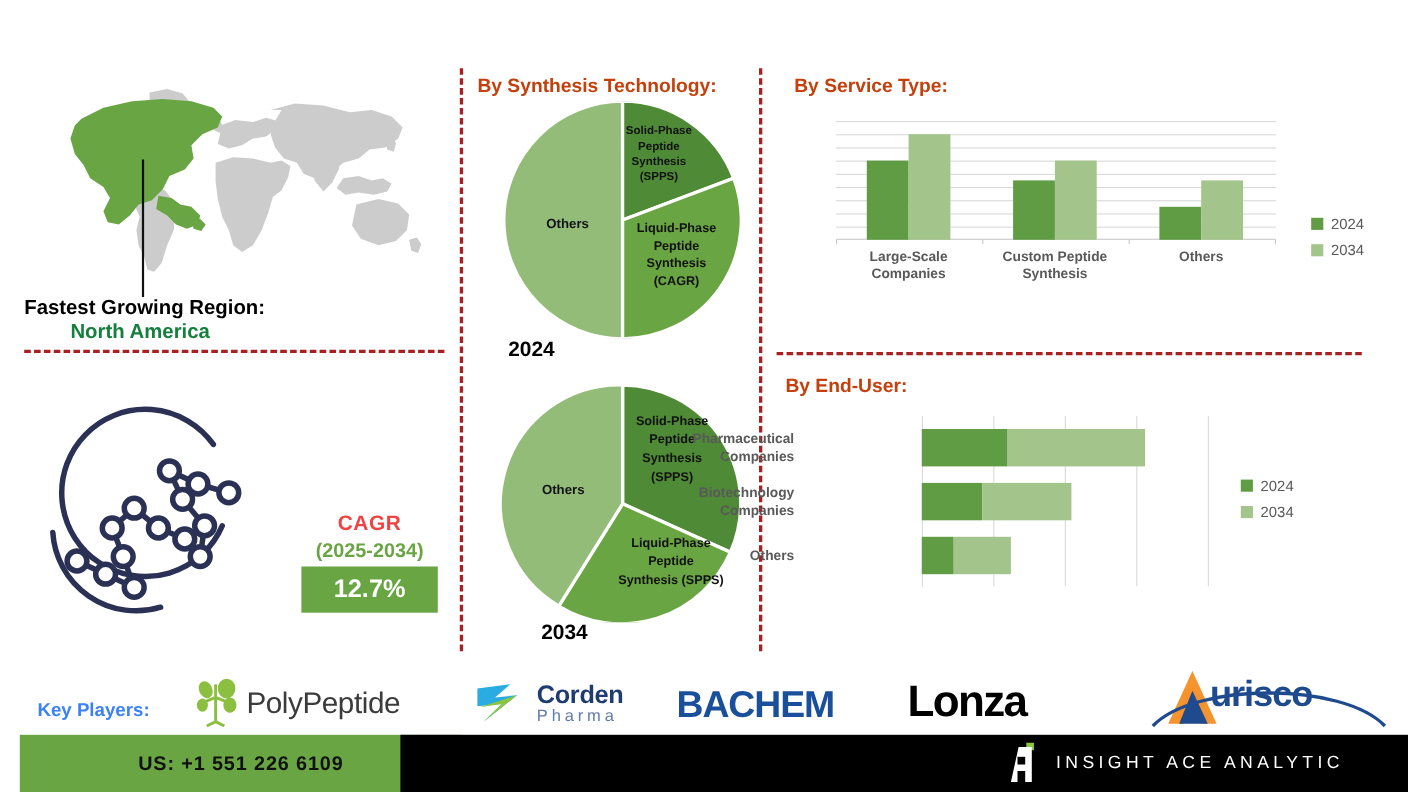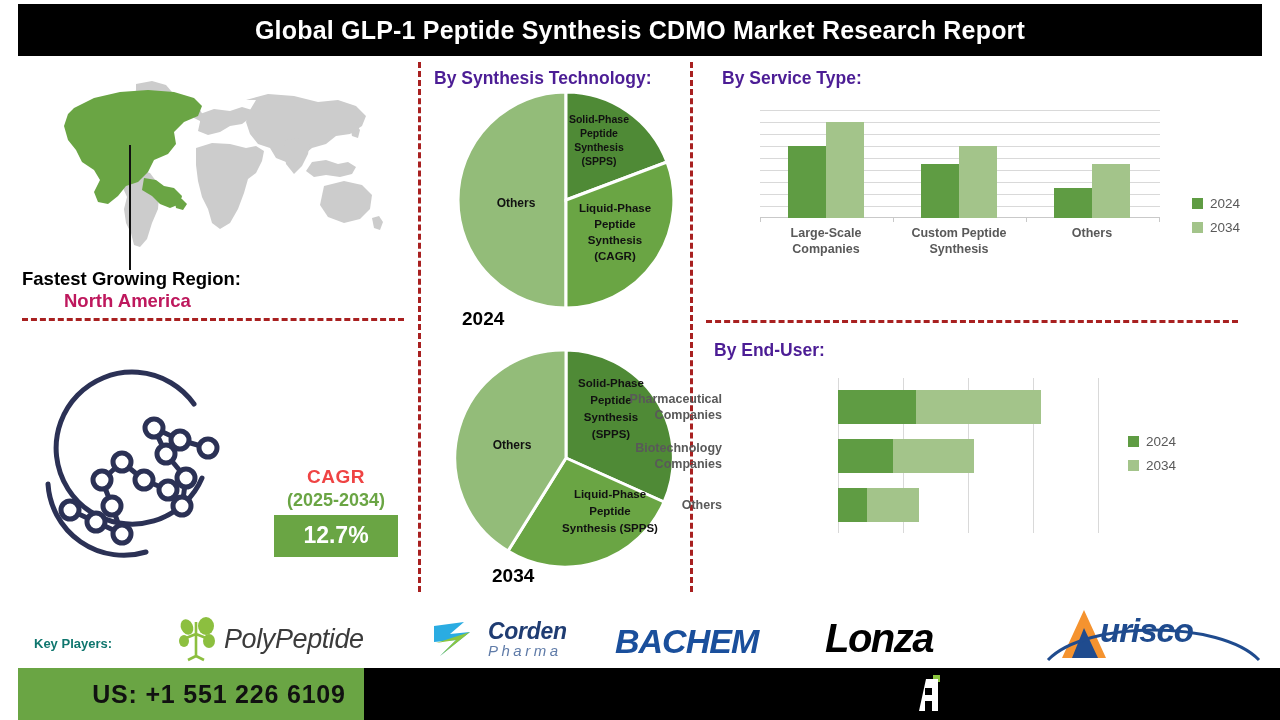--- a/index.html
+++ b/index.html
@@ -35,37 +35,37 @@
   .leader-line {
     position:absolute; left:129px; top:145px; width:0; height:125px;
     border-left: 2px solid #111;
   }
   .region-label {
     position:absolute; left:22px; top:268px; width:380px;
     font-size:18.5px; font-weight:bold; color:#000;
   }
   .region-value {
     position:absolute; left:64px; top:290px; width:340px;
-    font-size:18.5px; font-weight:bold; color:#be185d;
+    font-size:18.5px; font-weight:bold; color:#15803d;
   }
 
   .cagr-icon { position:absolute; left:26px; top:358px; width:222px; height:222px; }
   .cagr-icon svg { width:100%; height:100%; display:block; }
 
   .cagr-block { position:absolute; left:256px; top:466px; width:160px; text-align:center; }
   .cagr-title { font-size:19px; font-weight:bold; color:#ef4444; letter-spacing:.5px; }
   .cagr-period { font-size:18px; font-weight:bold; color:#6aa544; margin-top:2px; }
   .cagr-value {
     margin-top:4px; background:#6aa544; color:#ffffff;
     font-size:23px; font-weight:bold; padding:7px 0 8px 0;
     width:124px; margin-left:auto; margin-right:auto;
   }
 
   
-  .sec-title { position:absolute; font-size:17.5px; font-weight:bold; color:#4c1d95;text-align:center; }
+  .sec-title { position:absolute; font-size:17.5px; font-weight:bold; color:#c2410c;text-align:center; }
 
   .pie-wrap { position:absolute; }
   .pie-wrap svg { display:block; }
   .pie-year { position:absolute; font-size:19px; font-weight:bold; color:#000; }
   .pie-lbl {
     position:absolute; font-size:10.5px; font-weight:bold; color:#111;
     text-align:center; line-height:14px; width:110px;
   }
   .pie-lbl.wide { width:130px; }
   .pie-lbl.others { font-size:12px; width:80px; }
@@ -101,52 +101,49 @@
     position:absolute; right:376px; text-align:right; font-size:12.5px;
     font-weight:bold; color:#595959; line-height:16px; width:160px;
   }
   .footnote {
     position:absolute; left:728px; top:562px; width:470px;
     font-size:11px; font-style:italic; color:#333; font-family:"Liberation Serif", serif;
   }
 
   
   .players-row { position:absolute; left:0; top:596px; width:1280px; height:72px; background:#fff; }
-  .players-label { position:absolute; left:34px; top:636px; font-size:13px; font-weight:bold; color:#0f766e; }
-  .logo { position:absolute; display:flex; align-items:center;font-style:italic; }
+  .players-label { position:absolute; left:34px; top:636px; font-size:17px; font-weight:bold; color:#3b82f6; }
+  .logo { position:absolute; display:flex; align-items:center; }
 
   .logo-polypeptide-text { font-size:27px; color:#3b3b3b; font-weight:400; letter-spacing:-.4px; }
   .logo-corden-main { font-size:23px; font-weight:bold; color:#1f3c72; line-height:22px; letter-spacing:-.3px; }
   .logo-corden-sub { font-size:15px; color:#5f7ba8; letter-spacing:3.5px; line-height:17px; }
   .logo-bachem { font-size:34px; font-weight:bold; color:#1a4f9c; letter-spacing:-1px; }
   .logo-lonza { font-size:40px; font-weight:bold; color:#000; letter-spacing:-1.5px; }
   .logo-aurisco-text { font-size:33px; font-weight:bold; color:#1f4b8e; letter-spacing:-1px; }
 
   
   .footer-phone {
     position:absolute; left:18px; top:668px; width:402px; height:52px;
     background:#6aa544; color:#111; display:flex; align-items:center; justify-content:center;
-    font-size:25px; font-weight:bold; letter-spacing:.8px;
+    font-size:18px; font-weight:bold; letter-spacing:.8px;
   }
   .footer-bar {
     position:absolute; left:364px; top:668px; width:916px; height:52px;
     background:#000; color:#fff; display:flex; align-items:center;
   }
   .footer-email { position:absolute; left:22px; font-size:17px; }
   .footer-brand { position:absolute; left:550px; display:flex; align-items:center; }
   .footer-brand-name { font-size:16px; letter-spacing:4px; color:#fff; margin-left:16px; }
 </style>
 </head>
 <body>
 
 <div id="page">
 
-  <div class="header-bar">
-    <div class="header-title">Global GLP-1 Peptide Synthesis CDMO Market  Research Report</div>
-  </div>
 
   <div class="vdash" style="left:418px; top:62px; height:530px;"></div>
   <div class="vdash" style="left:690px; top:62px; height:530px;"></div>
   <div class="hdash" style="left:22px; top:318px; width:382px;"></div>
   <div class="hdash" style="left:706px; top:320px; width:532px;"></div>
 
   <div class="map-wrap">
     <svg viewBox="0 0 372 180" xmlns="http://www.w3.org/2000/svg">
       <g fill="#cccccc">
 
@@ -435,16 +432,17 @@
   </div>
 
   <div class="footer-phone">US: +1 551 226 6109</div>
   <div class="footer-bar">
     <span class="footer-brand">
       <svg width="30" height="38" viewBox="0 0 30 38" xmlns="http://www.w3.org/2000/svg">
         <rect x="19" y="0" width="7" height="7" fill="#8cc63f"></rect>
         <path d="M12 4 L24 4 L24 36 L18 36 L18 26 L11 26 L11 36 L5 36 Z" fill="#ffffff"></path>
         <rect x="11" y="13" width="7" height="7" fill="#000000"></rect>
       </svg>
+      <span class="footer-brand-name">INSIGHT ACE ANALYTIC</span>
     </span>
   </div>
 
 </div>
 
 </body></html>

